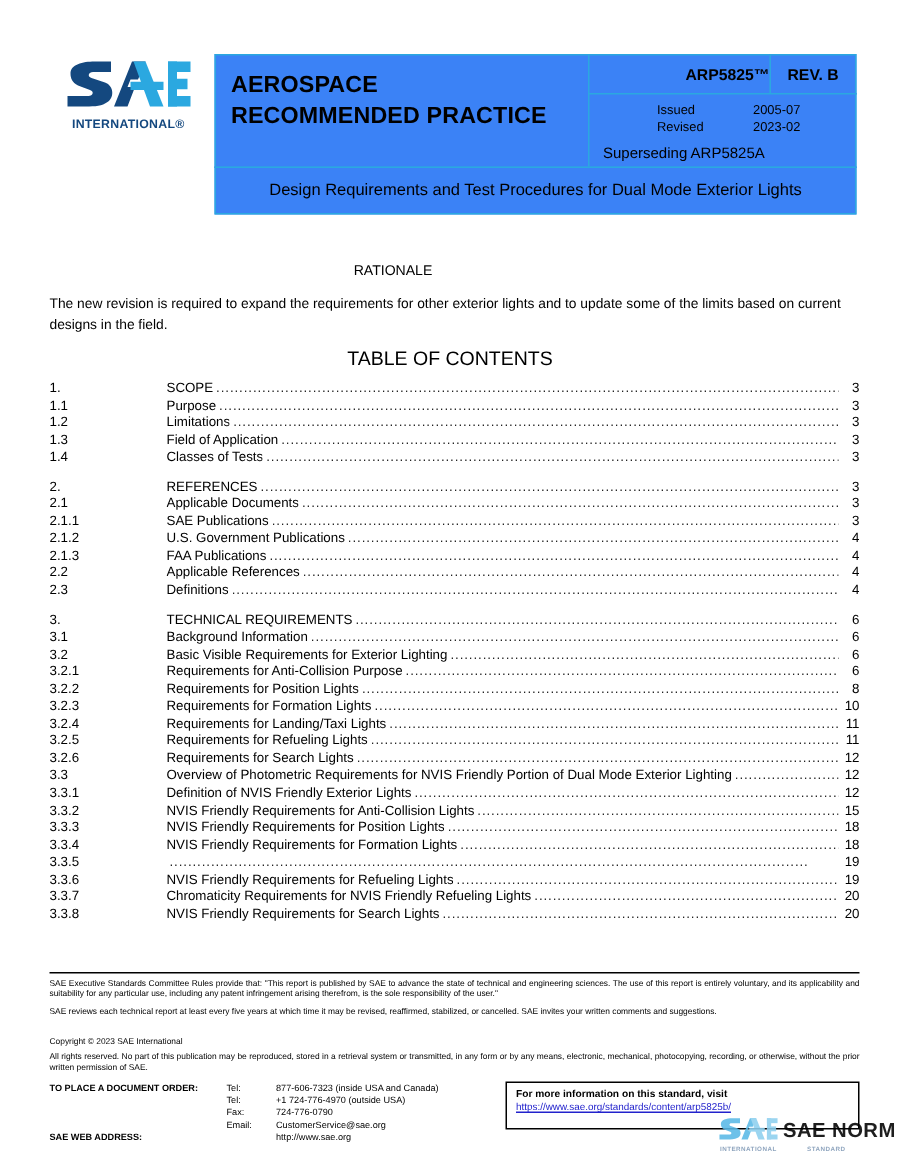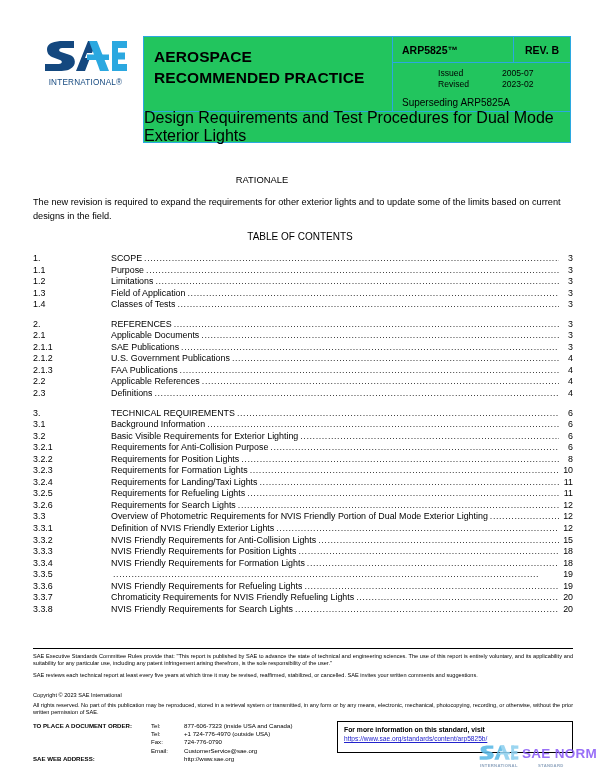--- a/index.html
+++ b/index.html
@@ -35,48 +35,48 @@
     left: 0; top: 4px;
     width: 105px;
     text-align: center;
   }
   .sae-logo {
     display: block;
     margin: 0 auto;
   }
   .logo-sub {
     font-size: 8.2px;
-    font-weight: normal;
+    font-weight: bold;
     letter-spacing: 0.2px;
     color: #14487f;
     margin-top: 2px;
   }
 
   .hdr-box {
     position: absolute;
     border: 1.6px solid #2ba8e0;
     box-sizing: border-box;
-    background: #22c55e;
+    background: #3b82f6;
   }
   .box-title {
     left: 110px; top: 0;
     width: 250px; height: 76px;
   }
   .box-title .t-line {
     font-size: 15.5px;
     font-weight: bold;
     letter-spacing: 0.1px;
     margin-left: 10px;
   }
   .box-title .t1 { margin-top: 11px; }
   .box-title .t2 { margin-top: 3px; }
 
   .box-num {
     left: 359px; top: 0;
-    width: 122px; height: 27px;
+    width: 122px; height: 27px; text-align: right;
   }
   .box-rev {
     left: 480px; top: 0;
     width: 58px; height: 27px;
   }
   .box-num .lbl, .box-rev .lbl {
     font-size: 10.5px;
     font-weight: bold;
     margin: 7px 0 0 9px;
   }
@@ -100,21 +100,21 @@
   }
 
   .box-subtitle {
     left: 110px; top: 75px;
     width: 428px; height: 32px;
     display: flex;
     align-items: center;
     justify-content: center;
   }
   .box-subtitle span {
-    font-size: 16px;
+    font-size: 11px;
   }
 
   
   .rationale-head {
     position: absolute;
     left: 0; top: 174px;
     width: 524px;
     text-align: center;
     font-size: 9.4px;
   }
@@ -125,21 +125,21 @@
     font-size: 9.2px;
     line-height: 13.5px;
   }
 
   
   .toc-head {
     position: absolute;
     left: 0; top: 231px;
     width: 600px;
     text-align: center;
-    font-size: 10px;
+    font-size: 13px;
   }
   .toc {
     position: absolute;
     left: 33px; top: 253px;
     width: 540px;
   }
   .toc-row {
     display: flex;
     align-items: baseline;
     font-size: 8.9px;
@@ -235,21 +235,21 @@
     position: absolute;
     left: 478px; top: 744px;
     width: 122px; height: 32px;
     opacity: 0.88;
   }
   .wm-text {
     position: absolute;
     left: 44px; top: 2px;
     font-size: 13.5px;
     font-weight: bold;
-    color: #8b5cf6;
+    color: #000000;
     letter-spacing: 0.3px;
   }
   .wm-sub {
     position: absolute;
     left: 2px; top: 19px;
     font-size: 4.2px;
     font-weight: bold;
     color: #7f98b5;
     letter-spacing: 0.3px;
   }

